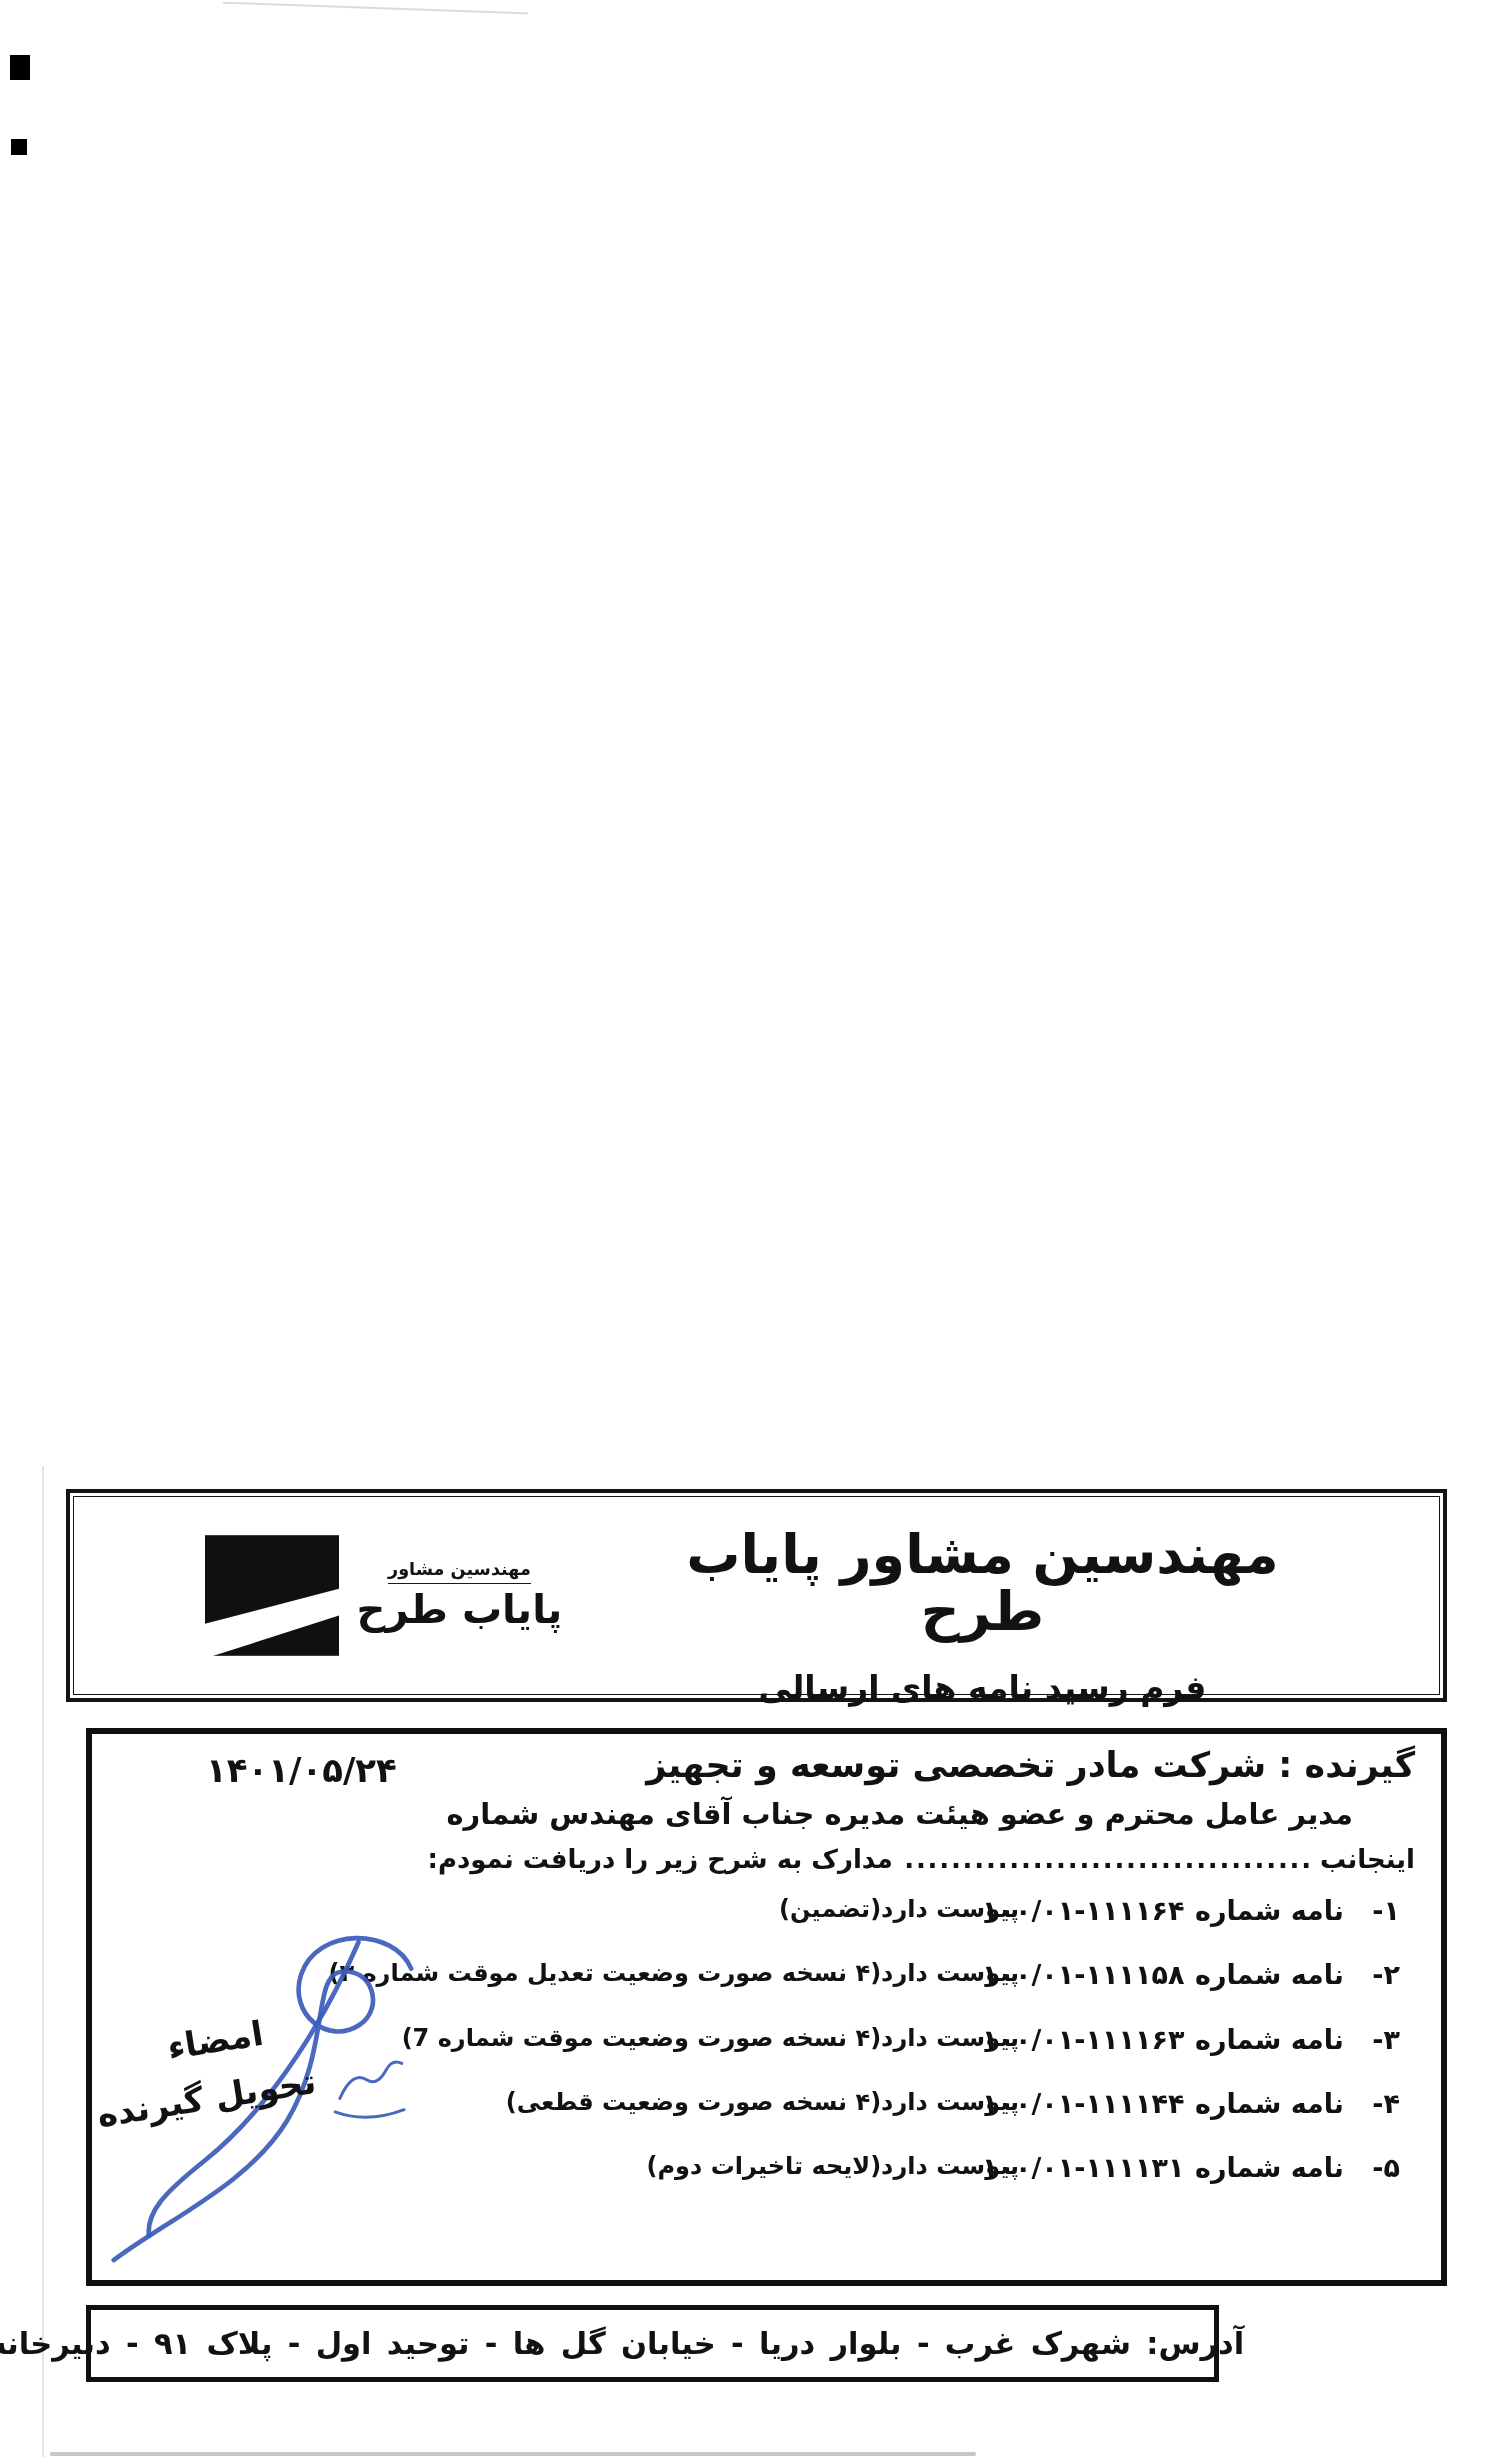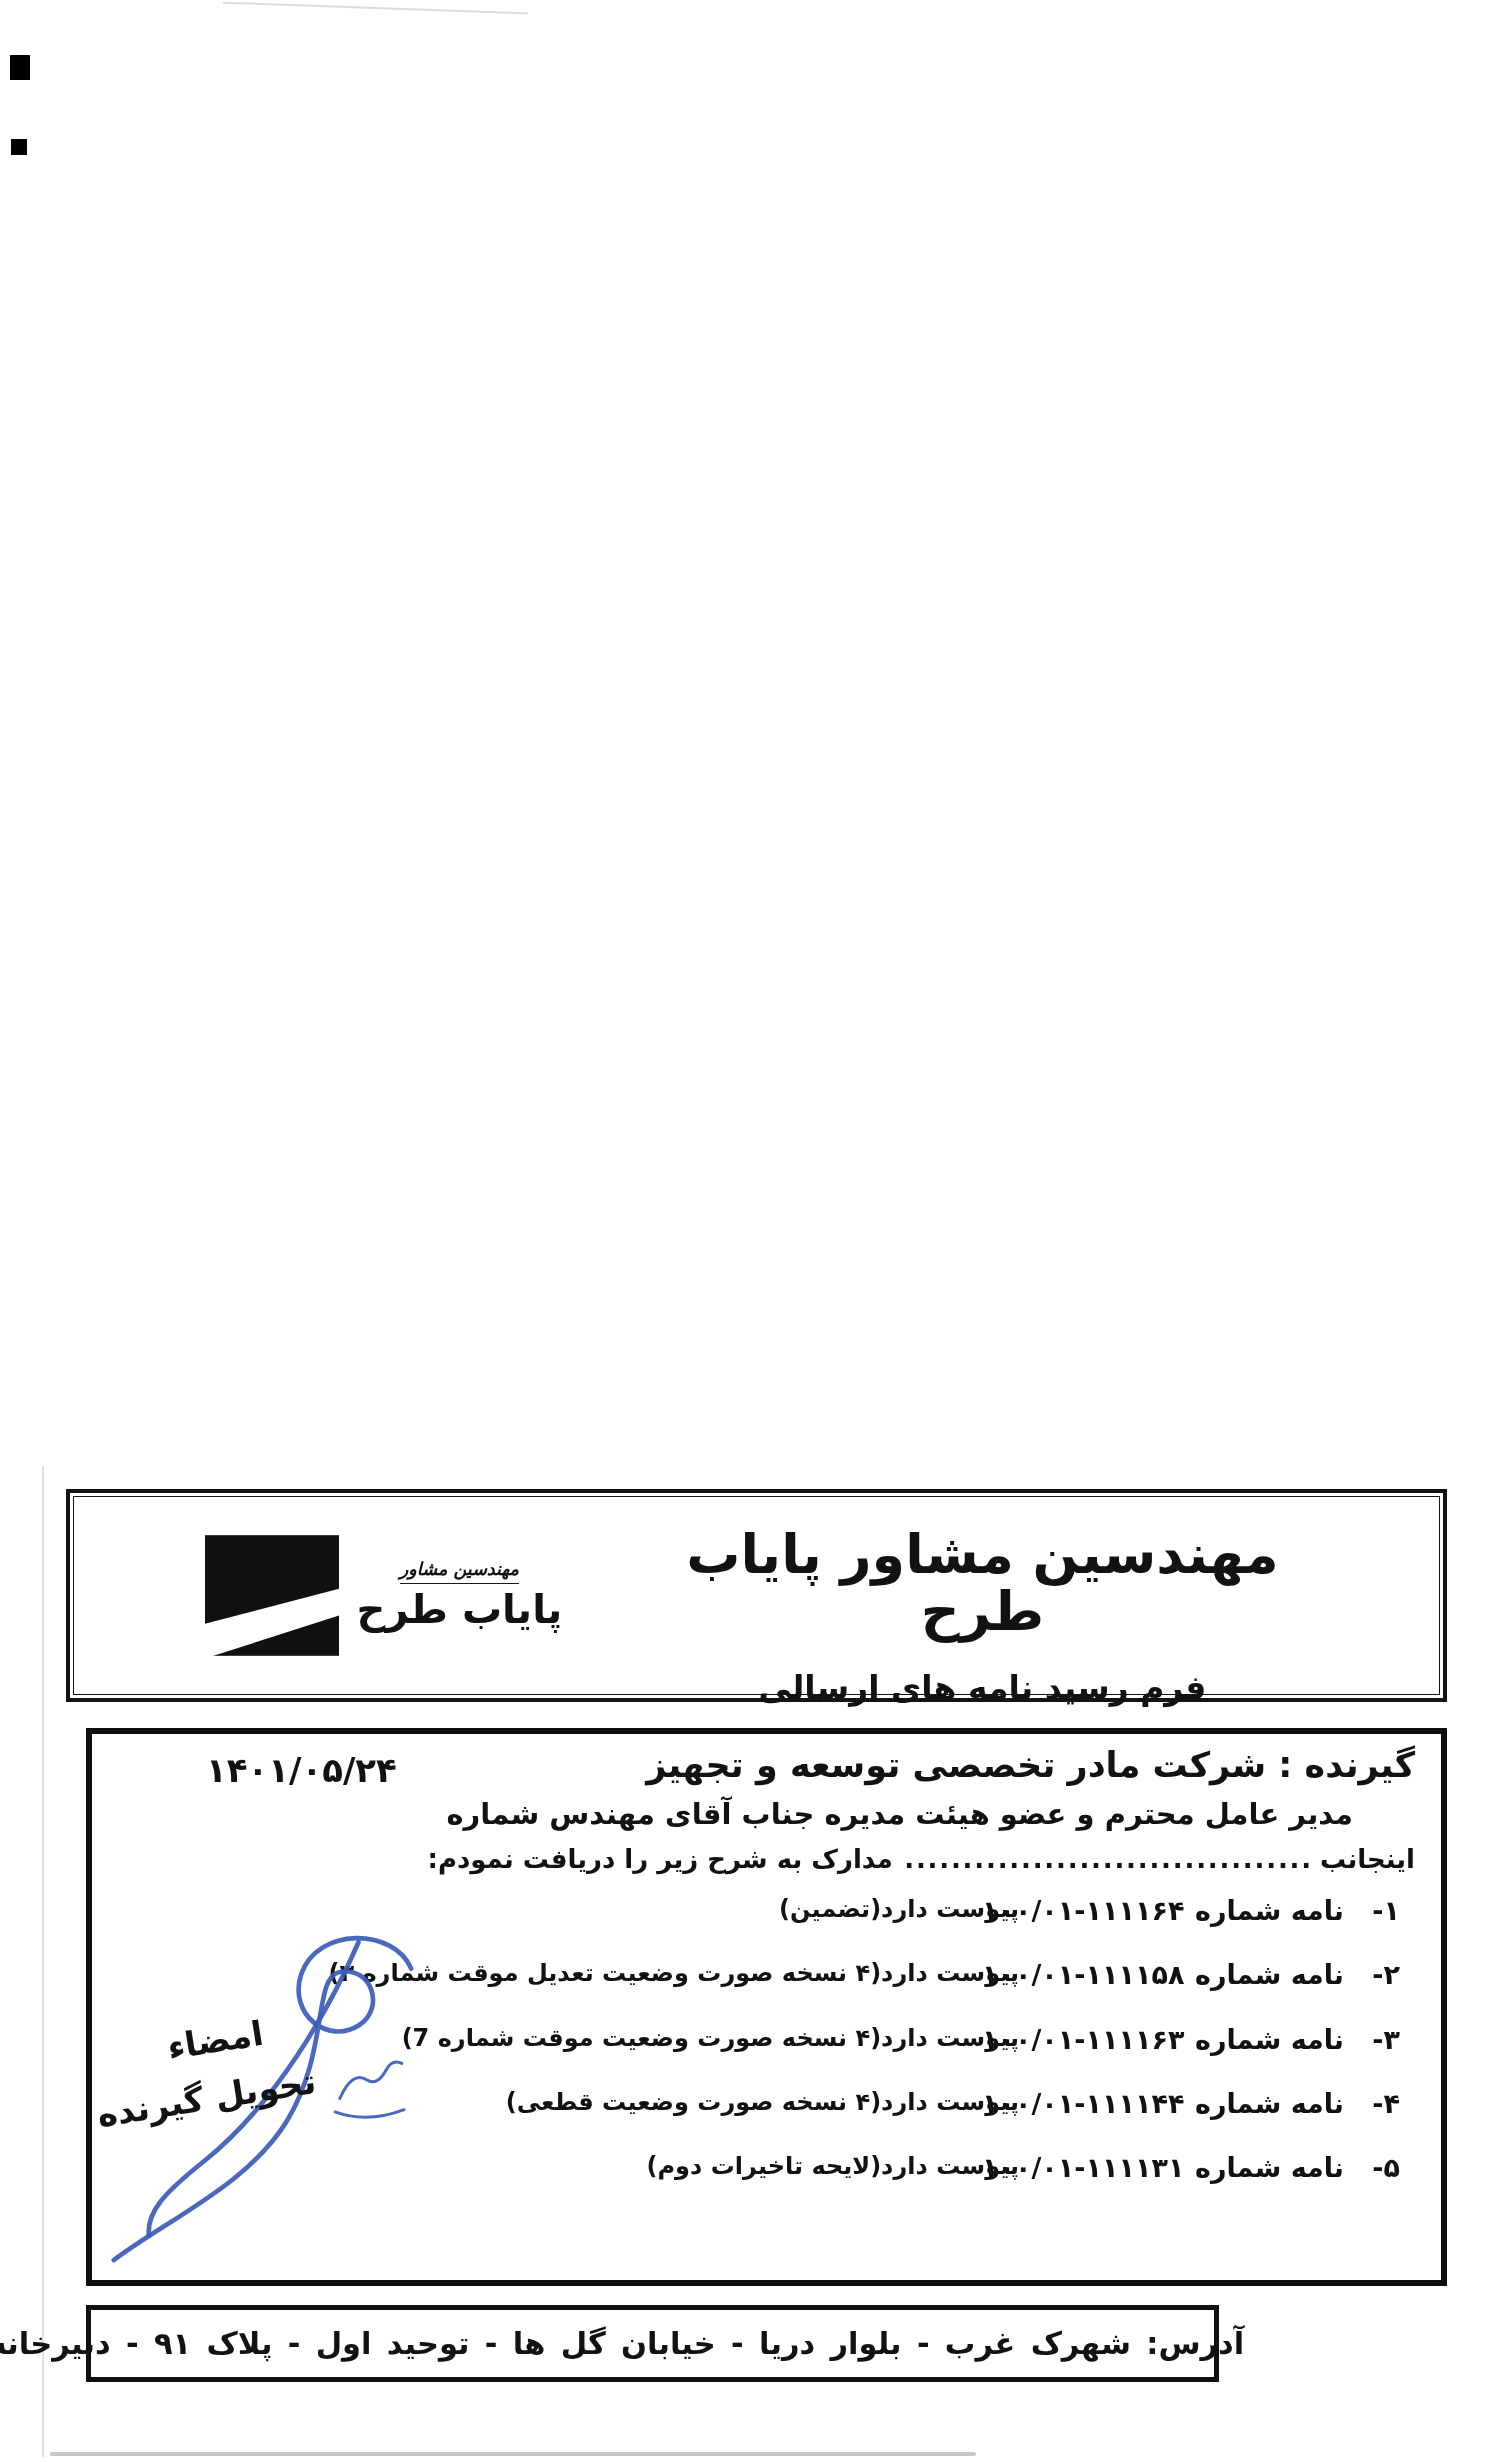--- a/index.html
+++ b/index.html
@@ -23,21 +23,21 @@
   
   #header-box { left:66px; top:1489px; width:1381px; height:213px; border:4.7px solid #141414; }
   #header-inner { position:absolute; inset:2.9px; border:1.8px solid #141414; pointer-events:none; }
   .header-right { position:absolute; top:34px; right:94px; width:733px; text-align:center; direction:rtl; }
   .company-title { font-size:54px; font-weight:bold; line-height:1.05; }
   .form-title { margin-top:28px; font-size:33px; font-weight:bold; }
 
   .logo { position:absolute; left:135px; top:42px; display:flex; align-items:center; gap:17.6px; direction:ltr; }
   .logo-mark { width:134px; height:121px; display:block; }
   .logo-text { display:flex; flex-direction:column; align-items:center; direction:rtl; }
-  .logo-text-top { font-size:17.6px; font-weight:bold; padding-bottom:4.7px; border-bottom:1.8px solid #1a1a1a;font-style:italic; }
+  .logo-text-top { font-size:17.6px; font-weight:bold; padding-bottom:4.7px; border-bottom:1.8px solid #1a1a1a; }
   .logo-text-bottom { font-size:40px; font-weight:bold; margin-top:2px; }
 
   
   #main-box { left:86px; top:1728px; width:1361px; height:558px; border:6.4px solid #0f0f0f; direction:rtl; }
   .recipient { position:absolute; top:10.6px; right:26px; font-size:35px; font-weight:bold; }
   .date { position:absolute; top:16.4px; left:114px; font-size:34px; font-weight:bold; direction:ltr; }
   .addressee { position:absolute; top:63px; right:88px; font-size:29px; font-weight:bold; }
   .intro { position:absolute; top:110px; right:26px; font-size:26px; font-weight:bold; display:flex; direction:rtl; align-items:baseline; gap:7px; }
   .intro-dots { display:inline-block; width:413px; overflow:hidden; white-space:nowrap; letter-spacing:1.8px; }
 

